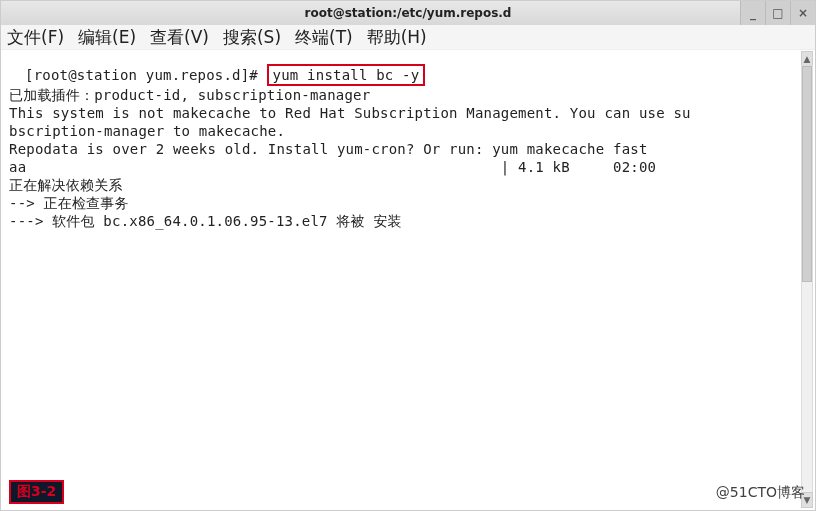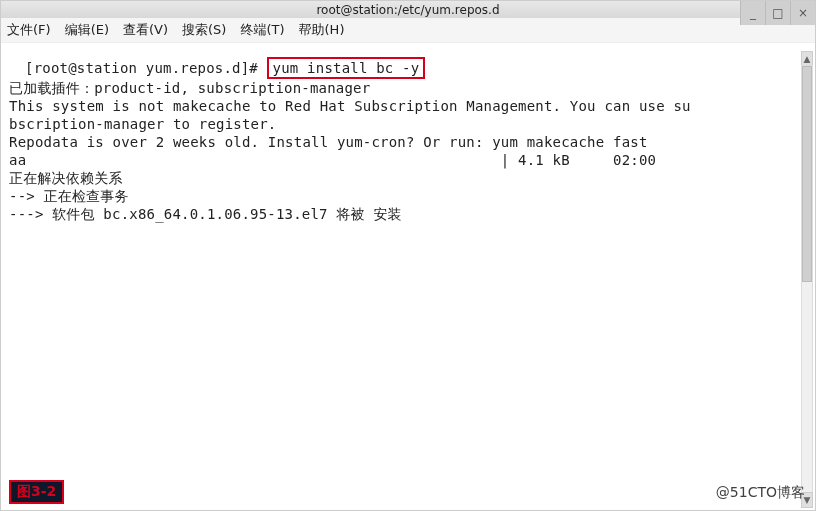--- a/index.html
+++ b/index.html
@@ -1,21 +1,21 @@
 <!DOCTYPE html>
 <html><head>
 <meta charset="utf-8">
 <style>
   html,body{margin:0;padding:0;width:816px;height:511px;font-family:"DejaVu Sans","WenQuanYi Micro Hei","Microsoft YaHei",sans-serif;background:#fff;overflow:hidden;}
   .window{width:816px;height:511px;position:relative;border:1px solid #ccc;box-sizing:border-box;}
-  .titlebar{height:17px;background:linear-gradient(#e8e8e8,#d8d8d8);display:flex;align-items:center;justify-content:center;position:relative;font-size:12px;font-weight:normal;color:#222;}
+  .titlebar{height:24px;background:linear-gradient(#e8e8e8,#d8d8d8);display:flex;align-items:center;justify-content:center;position:relative;font-size:12px;font-weight:bold;color:#222;}
   .title-text{user-select:none;}
   .win-controls{position:absolute;right:0;top:0;height:24px;display:flex;}
   .win-btn{width:24px;height:24px;display:flex;align-items:center;justify-content:center;background:#d0d0d0;border-left:1px solid #bbb;font-size:12px;color:#555;cursor:pointer;}
-  .menubar{height:24px;display:flex;align-items:center;padding:0 6px;font-size:13px;color:#222;background:#f5f5f5;border-bottom:1px solid #eee;}
+  .menubar{height:24px;display:flex;align-items:center;padding:0 6px;font-size:17px;color:#222;background:#f5f5f5;border-bottom:1px solid #eee;}
   .menu-item{margin-right:14px;cursor:pointer;}
   .term{font-family:"DejaVu Sans Mono","WenQuanYi Micro Hei Mono","Courier New",monospace;font-size:14px;line-height:18px;color:#222;padding:6px 8px;white-space:pre;letter-spacing:0.2px;}
   .term .prompt{color:#222;margin-left:16px;}
   .cmdbox{border:2px solid #d6001c;padding:0 4px;display:inline-block;margin-top:8px;}
   .figlabel{position:absolute;left:8px;bottom:6px;border:2px solid #d6001c;color:#d6001c;font-weight:bold;font-size:14px;padding:1px 6px;background:#0f172a;}
   .watermark{position:absolute;right:10px;bottom:8px;color:#404040;font-size:14px;}
   .scrollbar{position:absolute;right:2px;top:50px;bottom:2px;width:12px;}
   .sb-track{position:absolute;top:14px;bottom:14px;left:0;right:0;background:#f0f0f0;border:1px solid #ddd;}
   .sb-thumb{position:absolute;top:0;left:0;right:0;height:50%;background:#cfcfcf;border:1px solid #bbb;}
   .sb-btn{position:absolute;left:0;right:0;height:14px;background:#e0e0e0;border:1px solid #ccc;font-size:9px;display:flex;align-items:center;justify-content:center;color:#666;}
@@ -40,21 +40,21 @@
     <span class="menu-item">编辑(E)</span>
     <span class="menu-item">查看(V)</span>
     <span class="menu-item">搜索(S)</span>
     <span class="menu-item">终端(T)</span>
     <span class="menu-item">帮助(H)</span>
   </div>
 
   <div class="term"><span class="prompt">[root@station yum.repos.d]# </span><span class="cmdbox">yum install bc -y</span>
 <span>已加载插件：product-id, subscription-manager</span>
 <span>This system is not makecache to Red Hat Subscription Management. You can use su</span>
-<span>bscription-manager to register.</span>
+<span>bscription-manager to makecache.</span>
 <span>Repodata is over 2 weeks old. Install yum-cron? Or run: yum makecache fast</span>
 <span>aa                                                       | 4.1 kB     02:00</span>
 <span>正在解决依赖关系</span>
 <span>--&gt; 正在检查事务</span>
 <span>---&gt; 软件包 bc.x86_64.0.1.06.95-13.el7 将被 安装</span></div>
 
   <div class="scrollbar">
     <div class="sb-btn sb-up">▲</div>
     <div class="sb-track">
       <div class="sb-thumb"></div>

